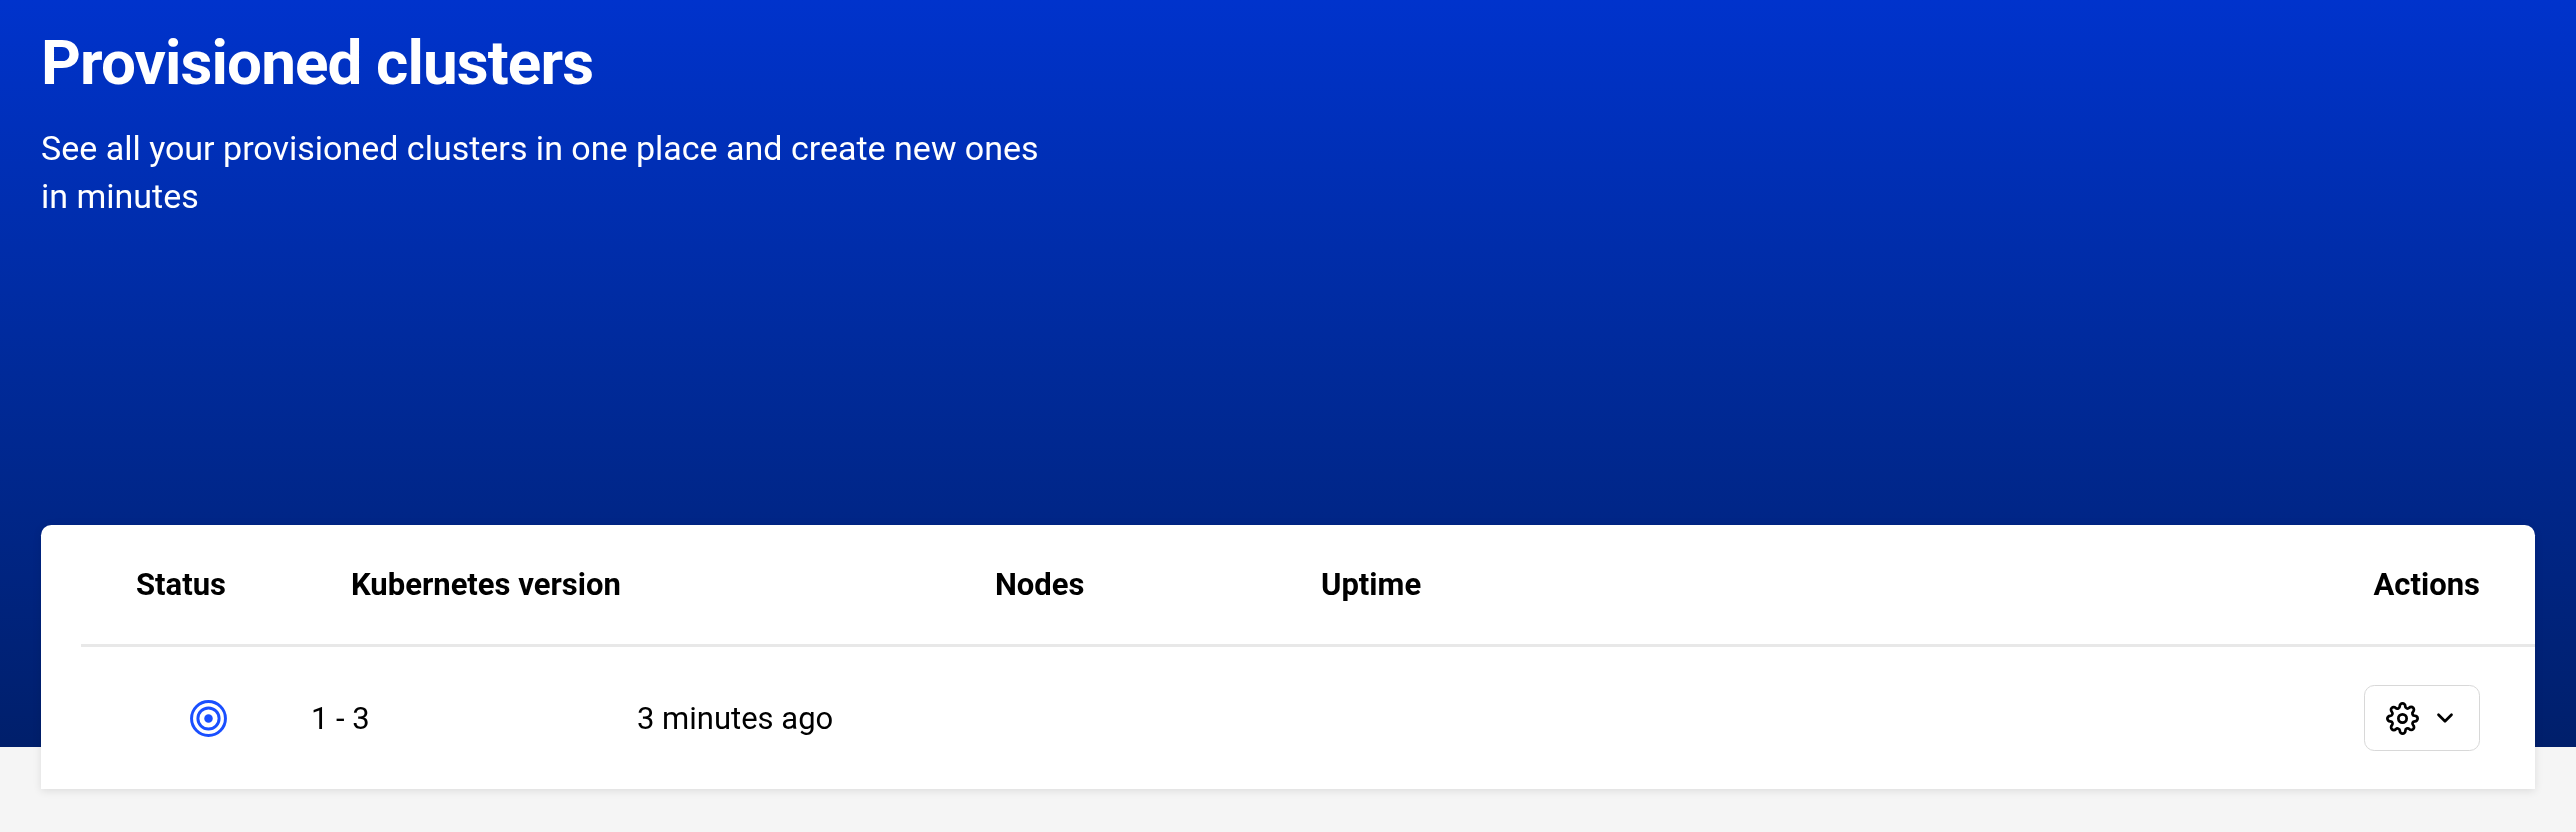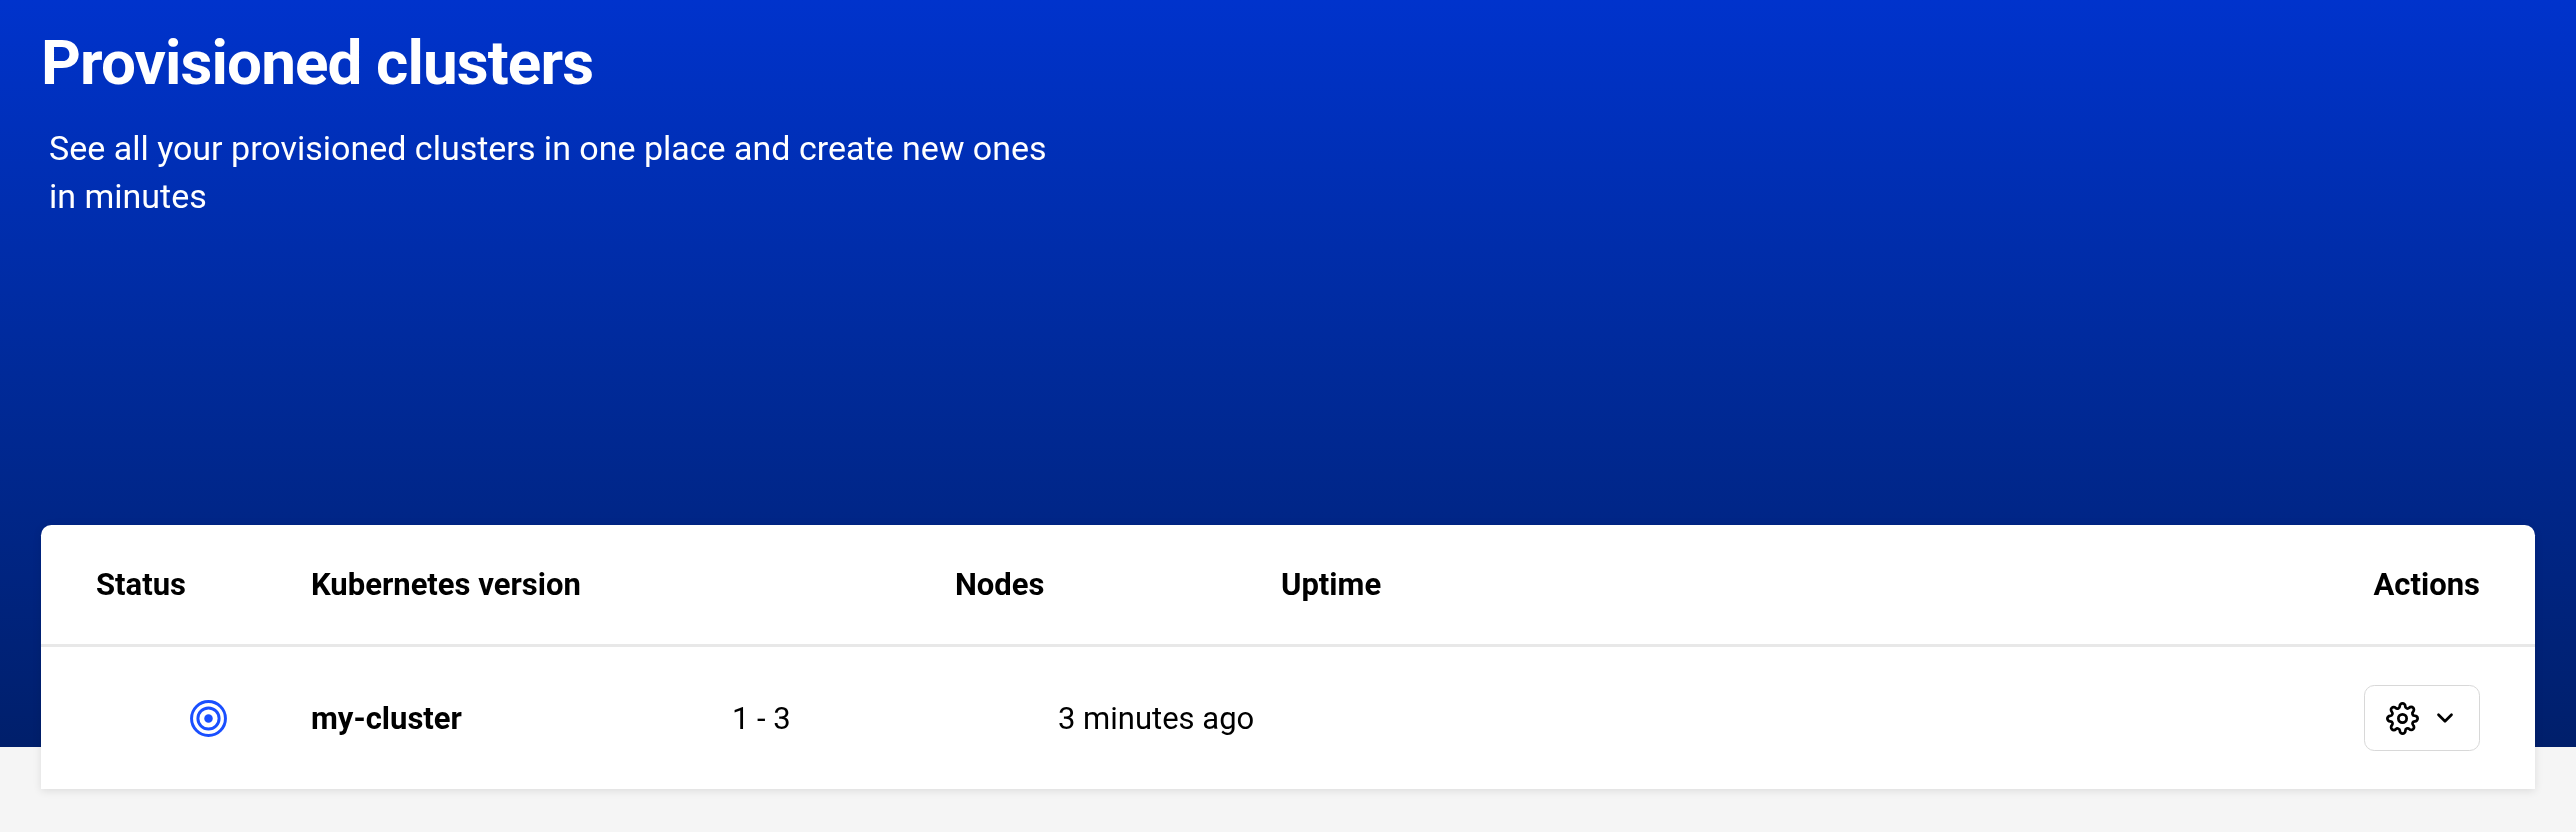--- a/index.html
+++ b/index.html
@@ -26,21 +26,20 @@
       font-weight: 700;
       letter-spacing: -0.9px;
       margin-bottom: 26px;
     }
     .page-subtitle {
       color: #ffffff;
       font-size: 34px;
       font-weight: 400;
       line-height: 1.4;
       max-width: 1030px;
-      margin-left: 8px;
     }
     .create-btn-wrap {
       position: absolute;
       right: 41px;
       top: 361px;
     }
     .create-btn {
       background: #ffffff;
       color: #000000;
       border: none;
@@ -57,20 +56,21 @@
       top: 525px;
       background: #ffffff;
       border-radius: 10.3px 10.3px 0 0;
       box-shadow: 0 1.7px 8.6px rgba(0,0,0,0.1);
     }
     .table-header {
       display: flex;
       align-items: center;
       padding: 41px 55px;
       border-bottom: 3.4px solid #e8e8e8;
+      margin-left: 40px;
     }
     .th {
       font-size: 31px;
       font-weight: 700;
       color: #000000;
     }
     .col-status { flex: 0 0 215px; }
     .col-name { flex: 0 0 421px; }
     .col-version { flex: 0 0 644px; }
     .col-nodes { flex: 0 0 326px; }
@@ -136,21 +136,20 @@
     <div class="table-row">
       <div class="td col-status">
         <div class="status-icon-wrap">
           <svg class="status-icon" viewBox="0 0 46 46" fill="none">
             <circle cx="23" cy="23" r="20" stroke="#1a4fff" stroke-width="3.5"></circle>
             <circle cx="23" cy="23" r="12.5" stroke="#1a4fff" stroke-width="3.5"></circle>
             <circle cx="23" cy="23" r="5" fill="#1a4fff"></circle>
           </svg>
         </div>
       </div>
-      <div class="td col-name cluster-name">my-cluster</div>
       <div class="td col-nodes">1 - 3</div>
       <div class="td col-uptime">3 minutes ago</div>
       <div class="td col-actions">
         <button class="actions-btn">
           <svg class="gear-icon" viewBox="0 0 24 24" fill="none" stroke="#000000" stroke-width="2" stroke-linecap="round" stroke-linejoin="round">
             <circle cx="12" cy="12" r="3"></circle>
             <path d="M19.4 15a1.65 1.65 0 0 0 .33 1.82l.06.06a2 2 0 0 1 0 2.83 2 2 0 0 1-2.83 0l-.06-.06a1.65 1.65 0 0 0-1.82-.33 1.65 1.65 0 0 0-1 1.51V21a2 2 0 0 1-2 2 2 2 0 0 1-2-2v-.09A1.65 1.65 0 0 0 9 19.4a1.65 1.65 0 0 0-1.82.33l-.06.06a2 2 0 0 1-2.83 0 2 2 0 0 1 0-2.83l.06-.06a1.65 1.65 0 0 0 .33-1.82 1.65 1.65 0 0 0-1.51-1H3a2 2 0 0 1-2-2 2 2 0 0 1 2-2h.09A1.65 1.65 0 0 0 4.6 9a1.65 1.65 0 0 0-.33-1.82l-.06-.06a2 2 0 0 1 0-2.83 2 2 0 0 1 2.83 0l.06.06a1.65 1.65 0 0 0 1.82.33H9a1.65 1.65 0 0 0 1-1.51V3a2 2 0 0 1 2-2 2 2 0 0 1 2 2v.09a1.65 1.65 0 0 0 1 1.51 1.65 1.65 0 0 0 1.82-.33l.06-.06a2 2 0 0 1 2.83 0 2 2 0 0 1 0 2.83l-.06.06a1.65 1.65 0 0 0-.33 1.82V9a1.65 1.65 0 0 0 1.51 1H21a2 2 0 0 1 2 2 2 2 0 0 1-2 2h-.09a1.65 1.65 0 0 0-1.51 1z"></path>
           </svg>
           <svg class="chevron-icon" viewBox="0 0 24 24" fill="none" stroke="#000000" stroke-width="2.5" stroke-linecap="round" stroke-linejoin="round">
             <polyline points="6 9 12 15 18 9"></polyline>

